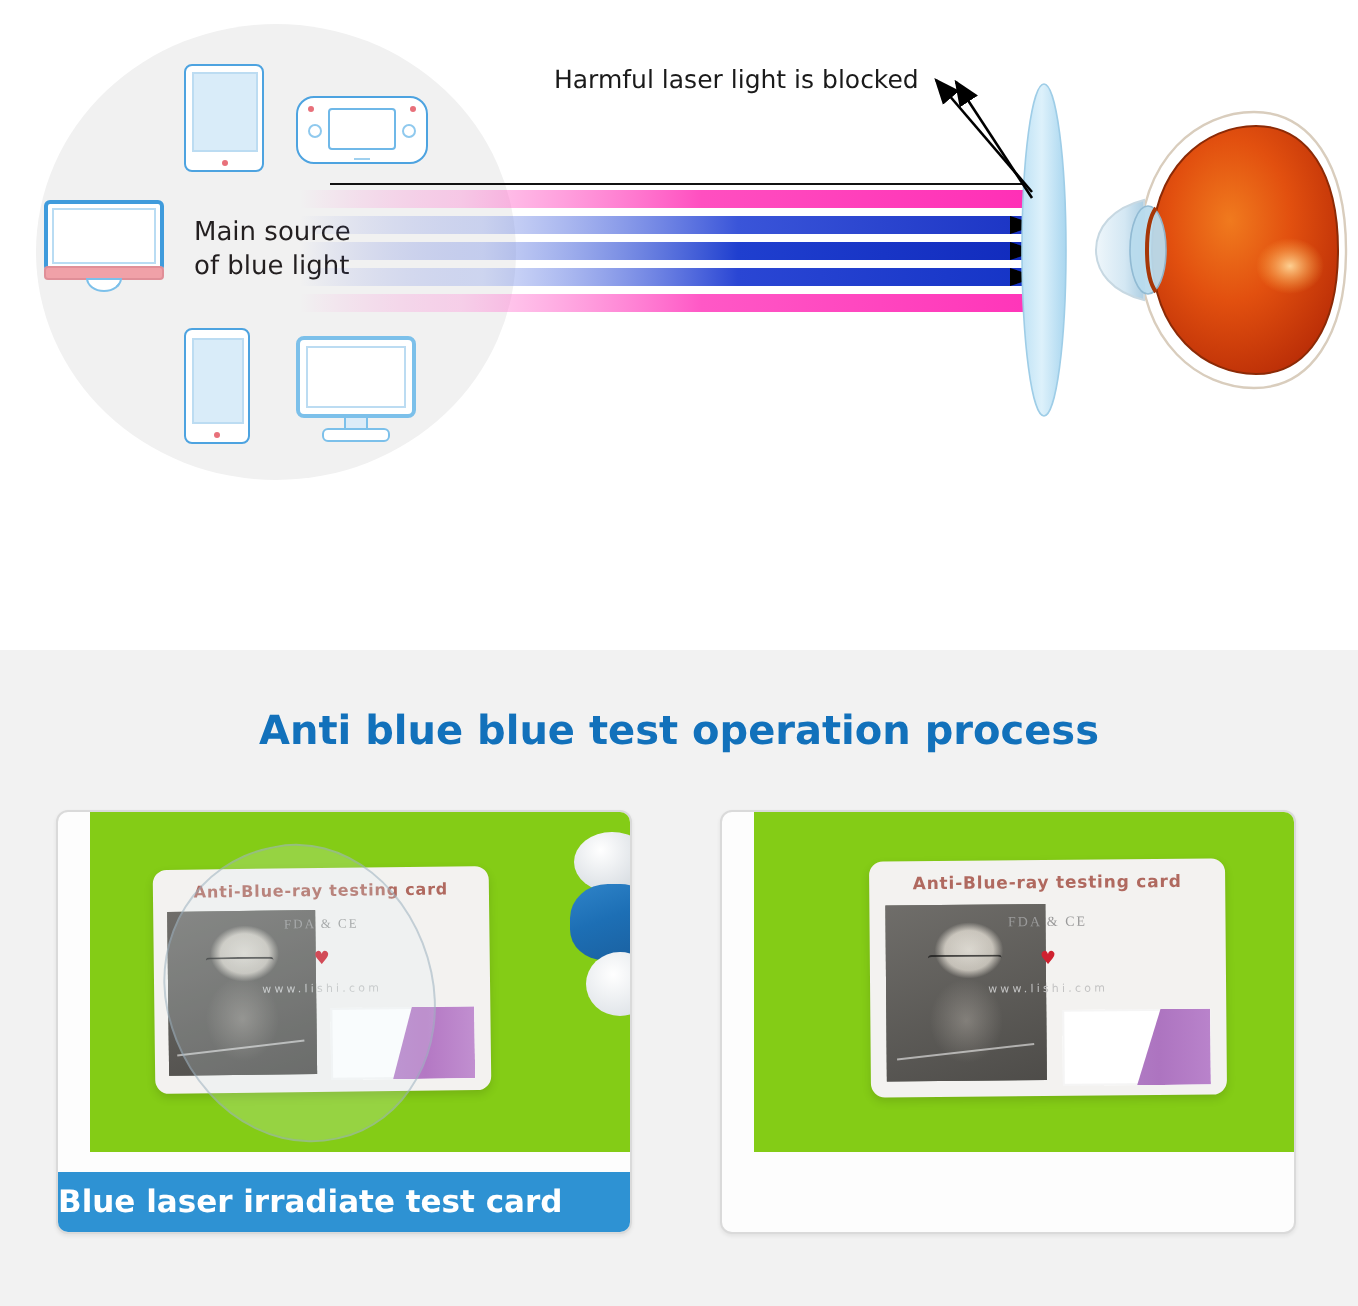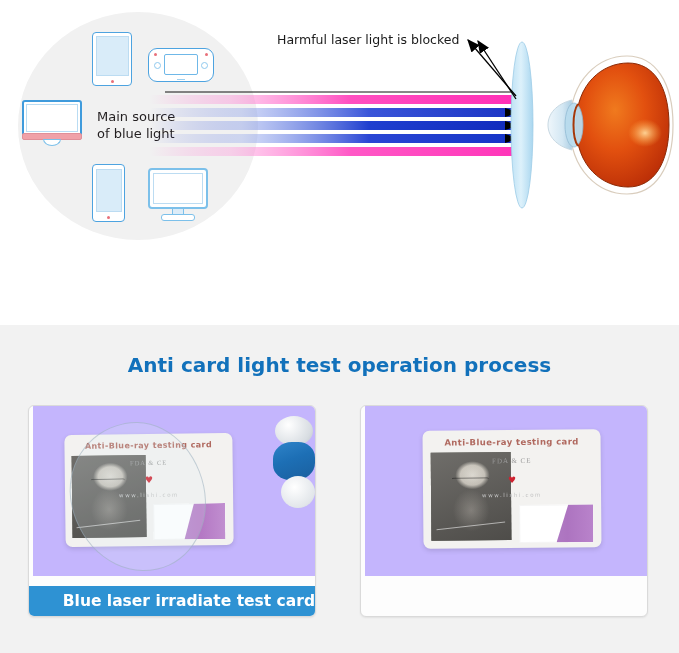--- a/index.html
+++ b/index.html
@@ -290,39 +290,39 @@
     border-radius: 6px;
     box-sizing: border-box;
     overflow: hidden;
     box-shadow: 0 1px 2px rgba(0,0,0,0.07);
   }
   .panel-left  { left: 28px; }
   .panel-right { left: 360px; }
 
   .panel-photo {
     position: absolute;
-    left: 4px; top: 0;
+    left: 16px; top: 0;
     width: 100%;
     height: 170px;
-    background: #c4b5fd;
+    background: #84cc16;
     overflow: hidden;
   }
 
   .caption {
     position: absolute;
     left: 0;
     bottom: 0;
     width: 100%;
     height: 30px;
     line-height: 30px;
     background: #2f93d2;
     color: #ffffff;
     font-size: 15.5px;
     font-weight: bold;
-    text-align: right;
+    text-align: left;
     font-family: "DejaVu Sans", sans-serif;
     box-sizing: border-box;
   }
   .panel-left .caption  { background: #2e92d3; }
   .panel-right .caption { background: #3396d5; }
 
   
   .test-card {
     position: absolute;
     background: #f3f2f0;
@@ -633,21 +633,21 @@
         <path d="M578,104 C572,112 572,138 578,146" stroke="#a63708" stroke-width="2" fill="none"></path>
       </g>
     </svg>
 
     <div class="blocked-label">Harmful laser light is blocked</div>
 
   </div>
 
   <div class="bottom-section">
 
-    <div class="section-title">Anti card light test operation process</div>
+    <div class="section-title">Anti blue blue test operation process</div>
 
     <div class="panels">
 
       <div class="panel panel-left">
         <div class="panel-photo">
 
           <div class="test-card card-left">
             <div class="card-title">Anti-Blue-ray testing card</div>
             <div class="card-photo">
               <div class="glasses"></div>

